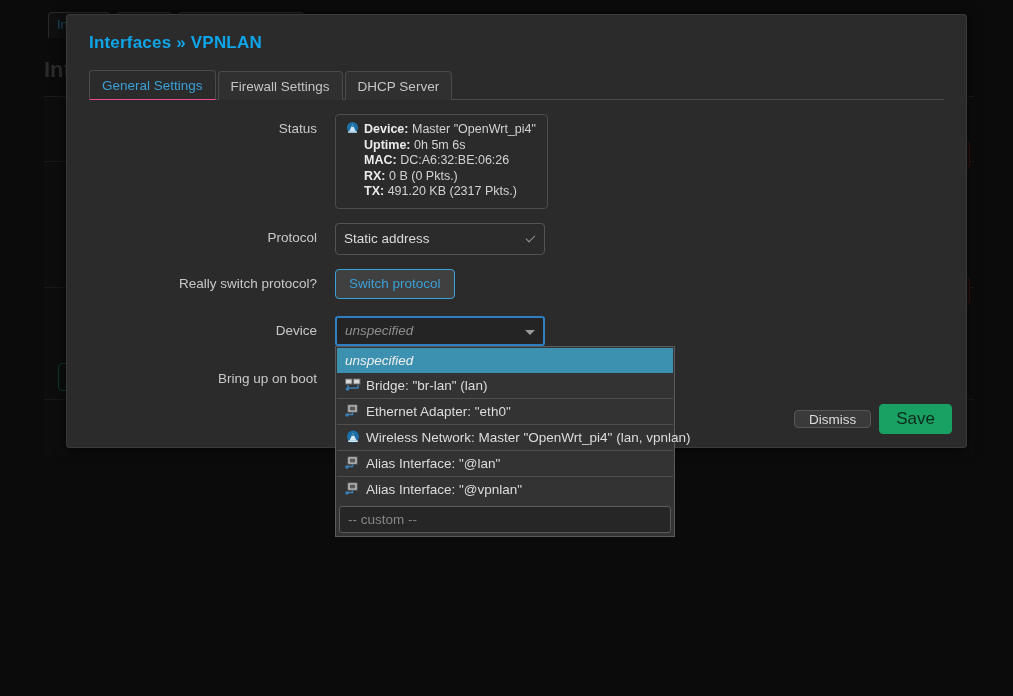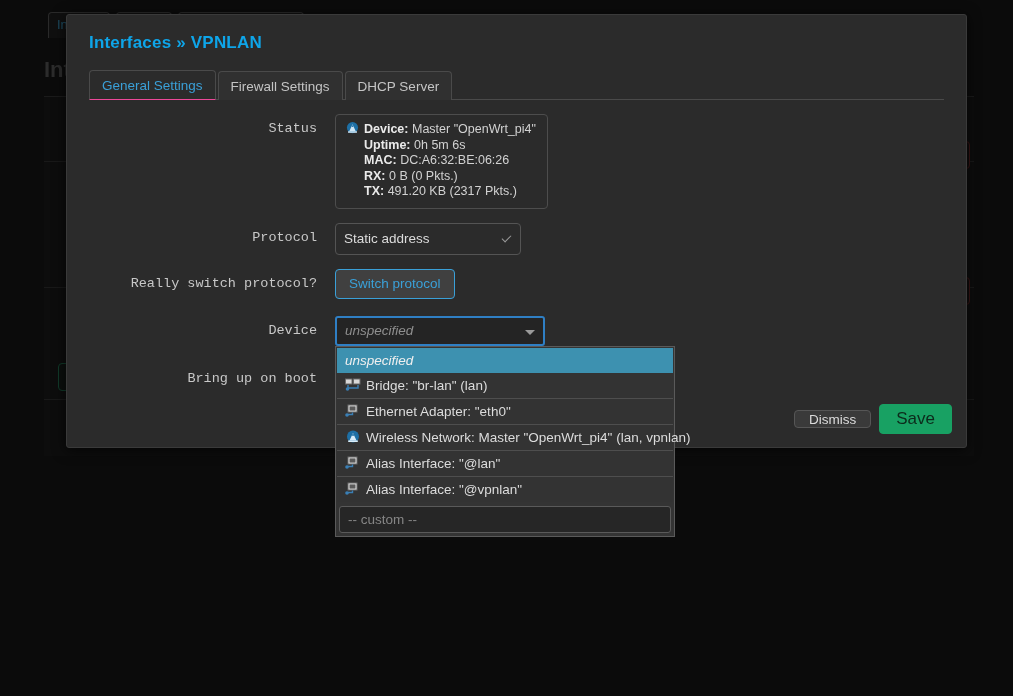--- a/index.html
+++ b/index.html
@@ -59,38 +59,38 @@
     font-size: 13.5px; color: #c4c4c4; padding: 7px 12px 6px 12px;
     border: 1px solid #4a4a4a; border-bottom: none; border-radius: 4px 4px 0 0;
     background: #303030; position: relative; top: 1px; cursor: pointer;
   }
   .tab.active { color: #3aa0d8; background: #2b2b2b; border-bottom: 1px solid #ec4899; }
 
   .form { padding: 14px 22px 0 0; }
   .row { display: flex; align-items: flex-start; margin-bottom: 10px; }
   .row-label {
     width: 268px; text-align: right; padding-right: 18px;
-    font-size: 13.5px; color: #c8c8c8; line-height: 30px; font-family: Liberation Mono, monospace;
+    font-size: 13.5px; color: #c8c8c8; line-height: 30px;
   }
   .row-field { flex: 1; position: relative; }
 
   .status-box {
     display: inline-block; border: 1px solid #4d4d4d; border-radius: 4px;
     background: #2b2b2b; padding: 7px 11px 8px 9px; line-height: 15.5px;
     font-size: 12.5px; color: #d2d2d2;
   }
   .status-box b { color: #eaeaea; }
   .status-line { white-space: nowrap; }
   .wifi-ico {
     display: inline-block; width: 15px; height: 13px; vertical-align: -2px;
     margin-right: 4px;
   }
 
   select.proto {
-    width: 186px; height: 32px; background: #2b2b2b; color: #dcdcdc;
+    width: 210px; height: 32px; background: #2b2b2b; color: #dcdcdc;
     border: 1px solid #545454; border-radius: 4px; font-size: 13.5px;
     padding: 0 8px; appearance: none; cursor: pointer;
   }
   .sel-wrap { position: relative; display: inline-block; }
   .chev {
     position: absolute; right: 10px; top: 12px; width: 9px; height: 5px;
     border-left: 1.5px solid #9a9a9a; border-bottom: 1.5px solid #9a9a9a;
     transform: rotate(-45deg); pointer-events: none;
   }
 

